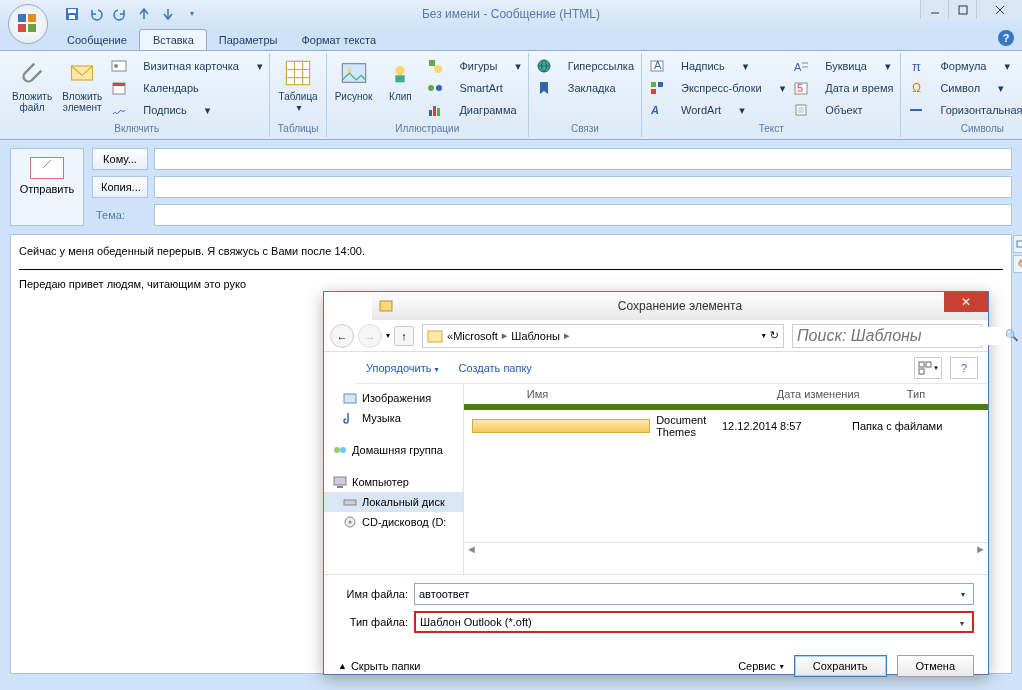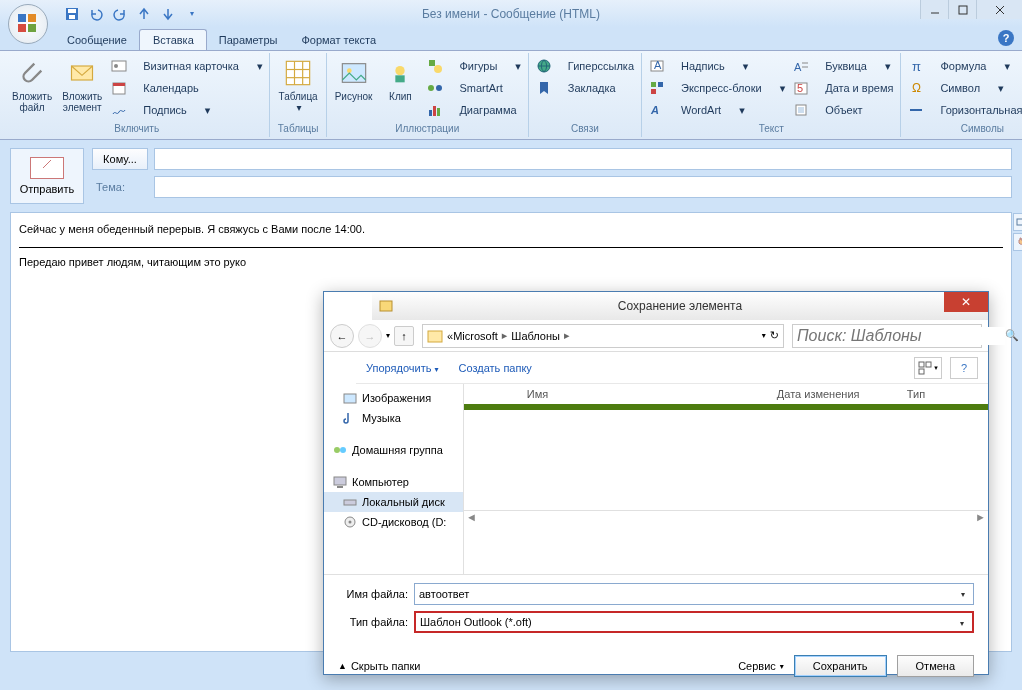--- a/index.html
+++ b/index.html
@@ -441,20 +441,24 @@
   <div class="send-box">
     <div class="env-icon"></div>
     <span>Отправить</span>
   </div>
   <div class="fields">
     <div class="field-row">
       <div class="field-btn">Кому...</div>
       <input class="field-input" value="" style="">
     </div>
     <div class="field-row">
+      <div class="field-btn">Копия...</div>
+      <input class="field-input" value="" style="">
+    </div>
+    <div class="field-row">
       <div class="field-label">Тема:</div>
       <input class="field-input" value="" style="">
     </div>
   </div>
 </div>
 
 <div class="body-area">
   <p>Сейчас у меня обеденный перерыв. Я свяжусь с Вами после 14:00.</p>
   <hr>
   <p>Передаю привет людям, читающим это руко</p>
@@ -563,20 +567,28 @@
             </svg></div>
           <span>CD-дисковод (D:</span>
         </div>
     </div>
     <div class="file-list">
       <div class="fl-header">
         <div>Имя</div>
         <div>Дата изменения</div>
         <div>Тип</div>
       </div>
+      <div class="fl-row">
+        <div>
+            <div class="folder-ico"></div>
+            <span>Document Themes</span>
+          </div>
+        <div>12.12.2014 8:57</div>
+        <div>Папка с файлами</div>
+      </div>
       <div style="height:100px"></div>
       <div class="fl-scroll">
           <span>◄</span>
           <span>►</span>
         </div>
     </div>
   </div>
   <div class="dlg-fields">
     <div class="dlg-field-row">
       <label>Имя файла:</label>

